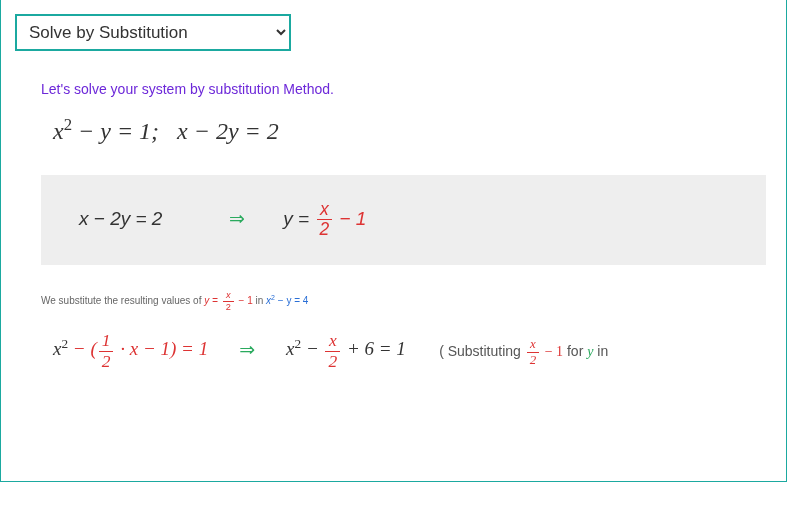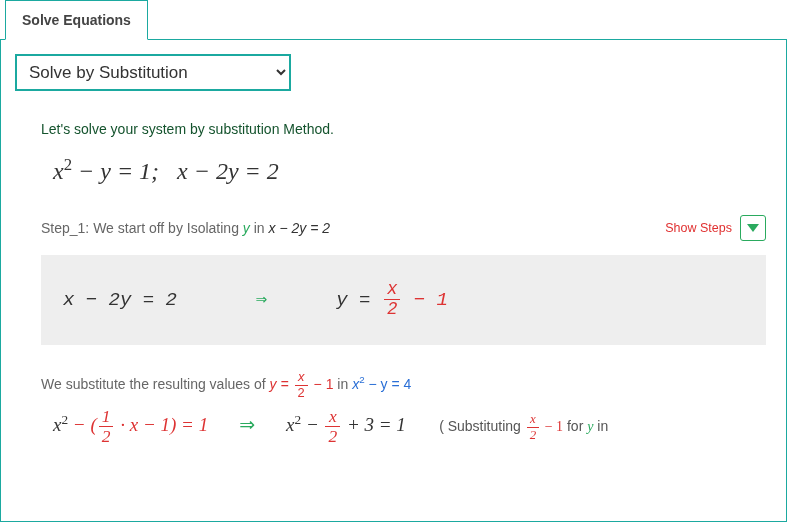--- a/index.html
+++ b/index.html
@@ -43,21 +43,21 @@
     border: 2px solid #1ba9a0;
     font-size: 17px;
     color: #333;
     padding: 6px 8px;
     width: 276px;
     background: #fff;
     cursor: pointer;
   }
   .intro {
     margin: 30px 0 18px 26px;
-    color: #14532d;
+    color: #6d28d9;
     font-size: 14px;
   }
   .eqs {
     margin: 4px 0 30px 38px;
     font-family: "Cambria Math", "Times New Roman", serif;
     font-size: 24px;
     color: #333;
     font-style: italic;
   }
   .step-row {
@@ -92,30 +92,30 @@
   }
   .caret-down {
     width: 0; height: 0;
     border-left: 6px solid transparent;
     border-right: 6px solid transparent;
     border-top: 8px solid #2aaa5e;
   }
   .gray-box {
     background: #eeeeee;
     margin: 0 6px 26px 26px;
-    padding: 26px 22px;
-    font-family: Liberation Mono, monospace;
+    padding: 26px 38px;
+    font-family: Liberation Sans, sans-serif;
     font-size: 19px;
     color: #333;
     font-style: italic;
   }
   .sub-line {
-    margin: 4px 0 8px 26px;
+    margin: 4px 0 20px 26px;
     color: #666;
-    font-size: 14px;
+    font-size: 10px;
     line-height: 1.4;
   }
   .sub-eq {
     margin: 8px 0 0 38px;
     font-family: "Cambria Math", "Times New Roman", serif;
     font-size: 19px;
     color: #333;
     font-style: italic;
   }
   sup { font-size: 0.7em; vertical-align: super; font-style: normal; }
@@ -139,64 +139,50 @@
     font-family: Arial, Helvetica, sans-serif;
     font-style: normal;
     font-size: 14px;
     color: #555;
   }
 </style>
 </head>
 <body>
 
 <div class="wrap">
-  <div class="tabbar">
-    <div class="tab">Solve Equations</div>
-  </div>
 
   <div class="panel">
 
     <select class="method-select">
       <option>Solve by Substitution</option>
     </select>
 
     <div class="intro">Let's solve your system by substitution Method.</div>
 
     <div class="eqs">
       <span class="mi">x</span><sup>2</sup><span> − y = 1;</span>&nbsp;&nbsp;&nbsp;<span class="mi">x − 2y = 2</span>
     </div>
 
-    <div class="step-row">
-      <div>
-        <span>Step_1: We start off by Isolating </span><span class="mi green">y</span><span> in </span><span class="mi" style="color:#333">x − 2y = 2</span>
-      </div>
-      <div class="right">
-        <span class="show-steps">Show Steps</span>
-        <div class="caret-btn">
-          <div class="caret-down"></div>
-        </div>
-      </div>
-    </div>
 
     <div class="gray-box">
       <span class="mi">x − 2y = 2</span>
       <span class="gap"></span>
       <span class="arr">⇒</span>
       &nbsp;&nbsp;&nbsp;
       <span class="mi">y = </span><span class="frac red"><span class="num mi">x</span><span class="den">2</span></span><span class="red"> − 1</span>
     </div>
 
     <div class="sub-line">
       <span>We substitute the resulting values of </span><span class="mi red">y = </span><span class="frac red"><span class="num mi">x</span><span class="den">2</span></span><span class="red"> − 1</span><span> in </span><span class="mi blue">x</span><sup class="blue">2</sup><span class="blue"> − y = 4</span>
     </div>
 
     <div class="sub-eq">
       <span class="mi">x</span><sup>2</sup><span class="red"> − (</span><span class="frac red"><span class="num">1</span><span class="den">2</span></span><span class="red"> · x − 1) = 1</span>
       &nbsp;&nbsp;&nbsp;<span class="arr">⇒</span>&nbsp;&nbsp;&nbsp;
-      <span class="mi">x</span><sup>2</sup><span> − </span><span class="frac red"><span class="num mi">x</span><span class="den">2</span></span><span> + 3 = 1</span>
+      <span class="mi">x</span><sup>2</sup><span> − </span><span class="frac red"><span class="num mi">x</span><span class="den">2</span></span><span> + 6 = 1</span>
       &nbsp;&nbsp;&nbsp;&nbsp;&nbsp;
       <span class="paren-note">
         <span>( Substituting  </span><span class="frac red" style="font-family:'Cambria Math','Times New Roman',serif;font-style:italic;"><span class="num">x</span><span class="den">2</span></span><span class="red" style="font-family:'Cambria Math','Times New Roman',serif;"> − 1</span><span>  for  </span><span class="mi green" style="font-family:'Cambria Math','Times New Roman',serif;">y</span><span>  in</span>
       </span>
     </div>
 
   </div>
 </div>
 
 </body></html>

